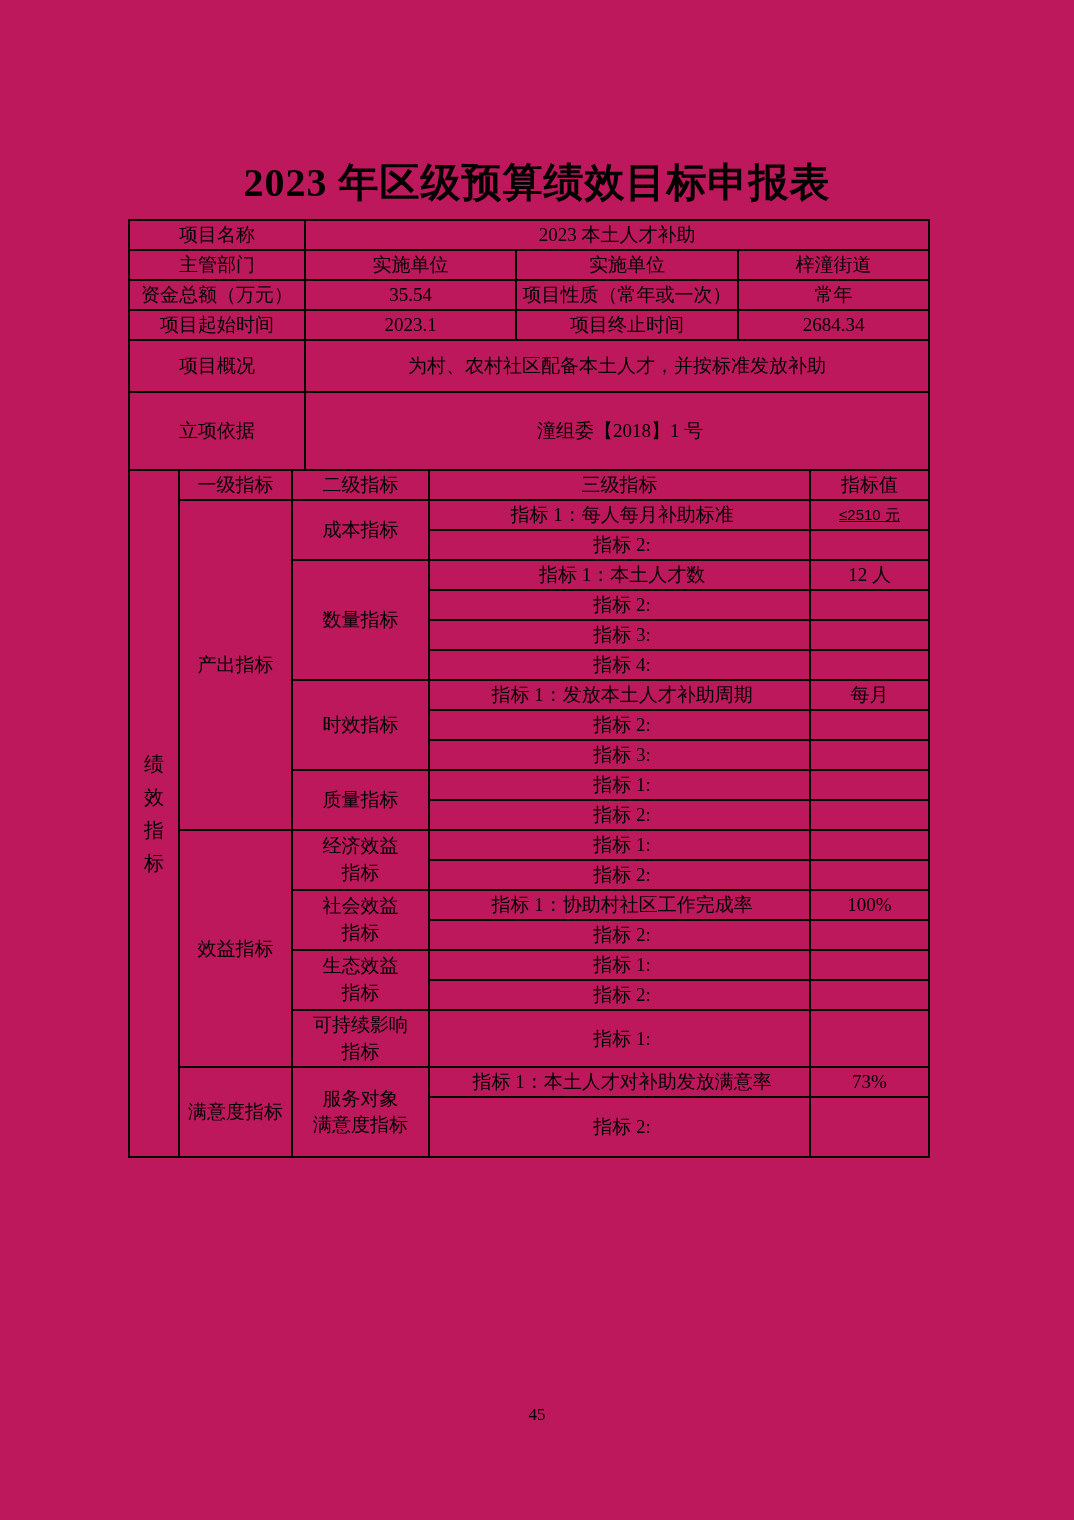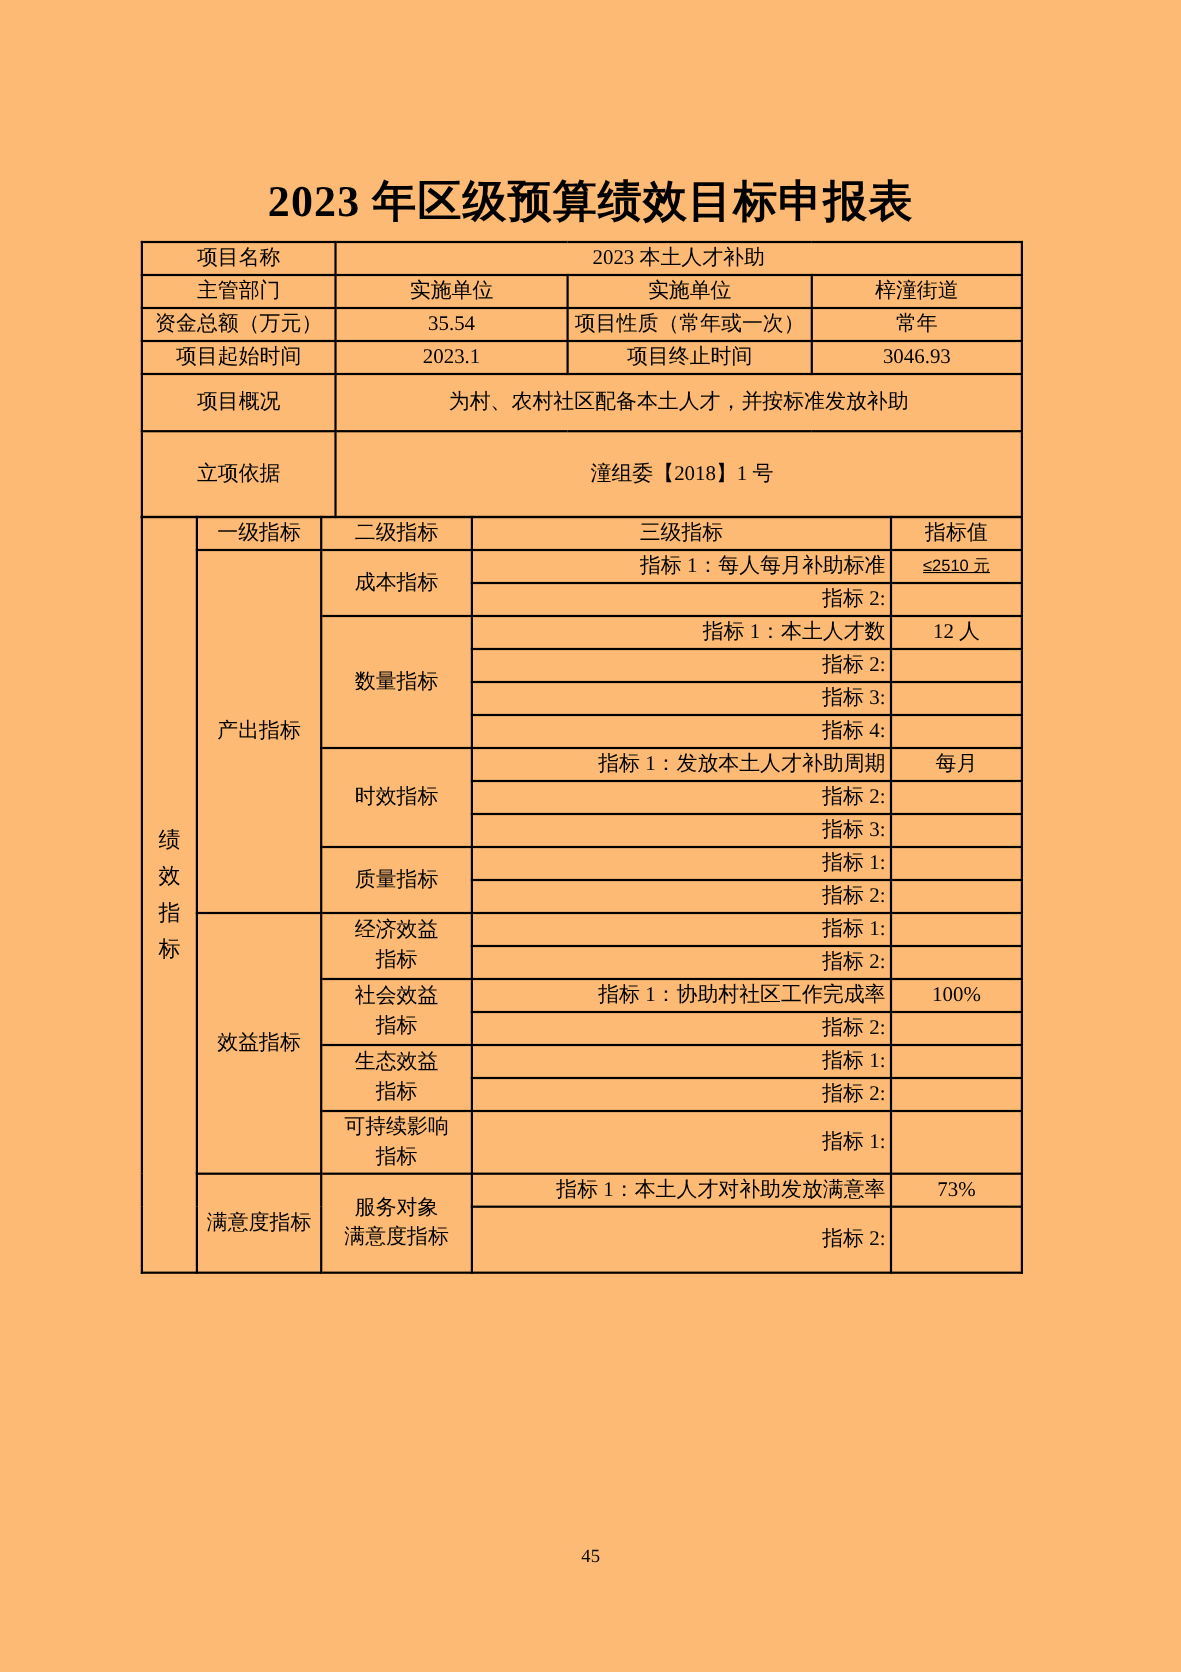--- a/index.html
+++ b/index.html
@@ -1,17 +1,17 @@
 <!DOCTYPE html>
 <html><head>
 <meta charset="utf-8">
 <style>
   html,body { margin:0; padding:0; background:#ffffff; }
   .page {
-    position:relative; width:1074px; height:1520px; background:#fdba74;
+    position:relative; width:1074px; height:1520px; background:#be185d;
     font-family:"Liberation Serif","DejaVu Serif",serif; color:#000; overflow:hidden;
   }
   .title {
     margin:0; padding-top:160px; text-align:center;
     font-size:40px; font-weight:bold; line-height:1.15; letter-spacing:1px;
   }
   .tables { width:924px; margin:13px 0 0 128px; }
   table { border-collapse:collapse; table-layout:fixed; width:800px; }
   td {
     border:2px solid #000; font-size:19px; text-align:center;
@@ -25,21 +25,21 @@
   tr.rh50 { height:50px; }
   tr.rh60 { height:60px; }
   .t2 { margin-top:-2px; }
   .left { text-align:center; padding-left:10px; }
   .pre { white-space:pre-line; line-height:1.4; }
   .side-cell { padding:0; }
   .side-cell span {
     display:inline-block; width:22px; word-break:break-all;
     line-height:1.65; font-size:20px;
   }
-  .ind-name { text-align:right; padding-left:9px; }
+  .ind-name { text-align:center; padding-left:9px; }
   .sans { font-family:"Liberation Sans","DejaVu Sans",sans-serif; font-size:15px;text-decoration:underline; }
   .pageno {
     position:absolute; top:1405px; left:0; width:100%;
     text-align:center; font-size:17px;
   }
 </style>
 </head>
 <body>
 
 <div class="page">
@@ -69,21 +69,21 @@
         <tr>
           <td>资金总额（万元）</td>
           <td>35.54</td>
           <td>项目性质（常年或一次）</td>
           <td>常年</td>
         </tr>
         <tr>
           <td>项目起始时间</td>
           <td>2023.1</td>
           <td>项目终止时间</td>
-          <td>3046.93</td>
+          <td>2684.34</td>
         </tr>
         <tr class="rh52">
           <td>项目概况</td>
           <td colspan="3">为村、农村社区配备本土人才，并按标准发放补助</td>
         </tr>
         <tr class="rh78">
           <td>立项依据</td>
           <td colspan="3" class="left">潼组委【2018】1 号</td>
         </tr>
       </tbody>

